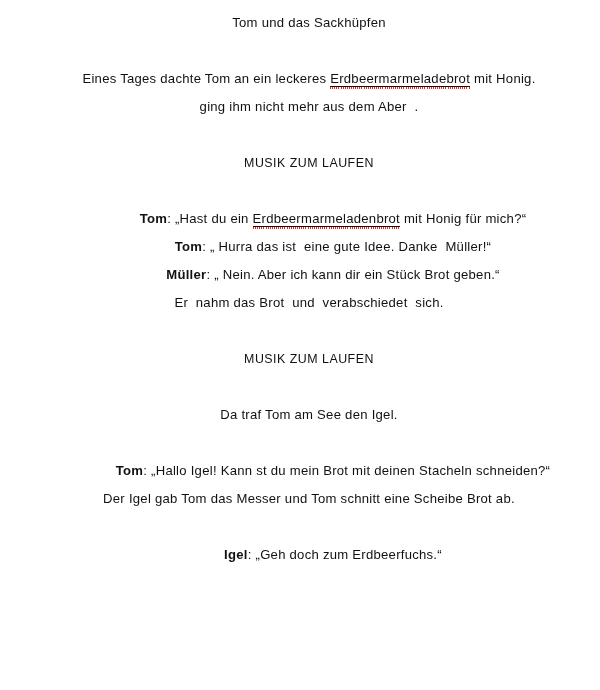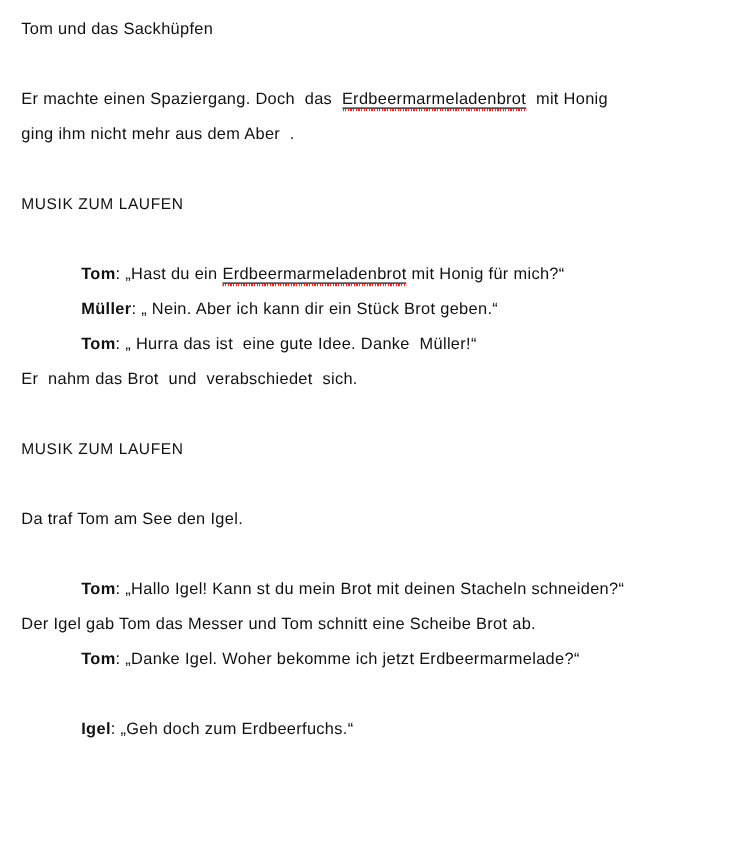--- a/index.html
+++ b/index.html
@@ -19,24 +19,25 @@
 
   #doc {
     position: relative;
     width: 600px;
     height: 690px;
     padding: 0;
     box-sizing: border-box;
   }
 
   .page-body {
-    padding-left: 17px;
+    padding-left: 28px;
     padding-right: 10px;
     padding-top: 9px;
     box-sizing: border-box;
+    text-align: center;
   }
 
   
   .line {
     font-size: 13.1px;
     line-height: 28px;
     height: 28px;
     white-space: pre;
     letter-spacing: 0.02em;
     color: #111111;
@@ -90,55 +91,54 @@
 </head>
 <body>
 
 <div id="doc">
   <div class="page-body">
 
     <div class="line title">Tom und das Sackhüpfen</div>
 
     <div class="spacer"></div>
 
+    <div class="line"><span>Eines Tages dachte Tom an ein leckeres </span><span class="misspelled">Erdbeermarmeladebrot</span><span> mit Honig.</span></div>
 
-    <div class="line"><span>Er machte einen Spaziergang. Doch  das  </span><span class="misspelled">Erdbeermarmeladenbrot</span><span>  mit Honig</span></div>
 
     <div class="line">ging ihm nicht mehr aus dem Aber  .</div>
 
     <div class="spacer"></div>
 
     <div class="line heading">MUSIK ZUM LAUFEN</div>
 
     <div class="spacer"></div>
 
 
     <div class="line"><span class="speaker">Tom</span><span>: „Hast du ein </span><span class="misspelled">Erdbeermarmeladenbrot</span><span> mit Honig für mich?“</span></div>
 
+    <div class="line"><span class="speaker">Tom</span><span>: „ Hurra das ist  eine gute Idee. Danke  Müller!“</span></div>
+
     <div class="line"><span class="speaker">Müller</span><span>: „ Nein. Aber ich kann dir ein Stück Brot geben.“</span></div>
-
-    <div class="line"><span class="speaker">Tom</span><span>: „ Hurra das ist  eine gute Idee. Danke  Müller!“</span></div>
 
     <div class="line">Er  nahm das Brot  und  verabschiedet  sich.</div>
 
     <div class="spacer"></div>
 
     <div class="line heading">MUSIK ZUM LAUFEN</div>
 
     <div class="spacer"></div>
 
     <div class="line">Da traf Tom am See den Igel.</div>
 
     <div class="spacer"></div>
 
     <div class="line"><span class="speaker">Tom</span><span>: „Hallo Igel! Kann st du mein Brot mit deinen Stacheln schneiden?“</span></div>
 
 
     <div class="line">Der Igel gab Tom das Messer und Tom schnitt eine Scheibe Brot ab.</div>
 
-    <div class="line"><span class="speaker">Tom</span><span>: „Danke Igel. Woher bekomme ich jetzt Erdbeermarmelade?“</span></div>
 
     <div class="spacer"></div>
 
     <div class="line"><span class="speaker">Igel</span><span>: „Geh doch zum Erdbeerfuchs.“</span></div>
 
   </div>
 </div>
 
 </body></html>

